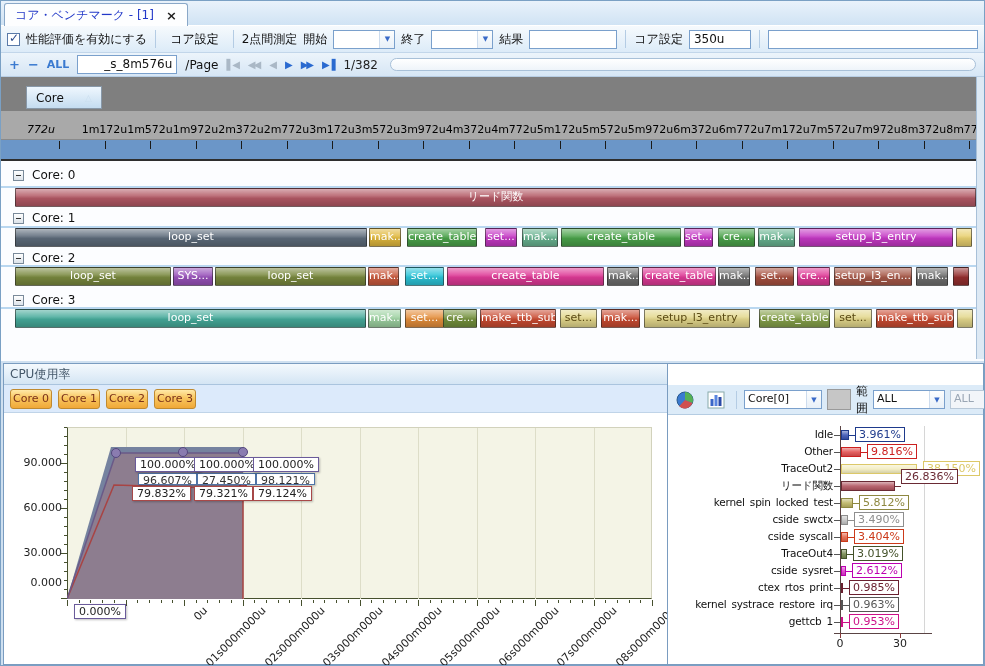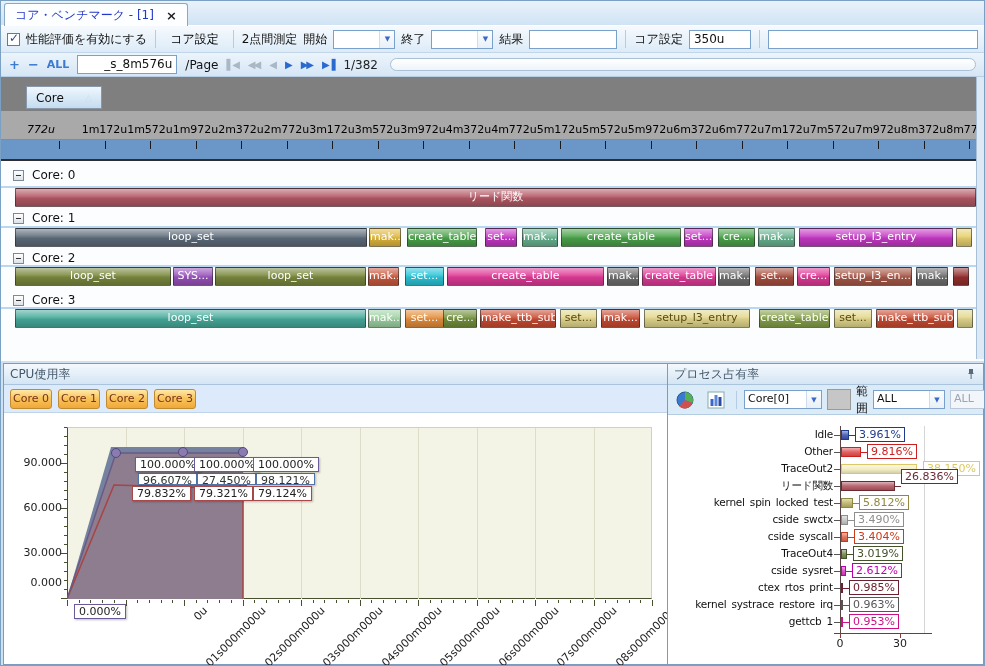--- a/index.html
+++ b/index.html
@@ -423,27 +423,20 @@
       <div class="xlab" style="right: 359px;">04s000m000u</div>
       <div class="xlab" style="right: 300.5px;">05s000m000u</div>
       <div class="xlab" style="right: 242px;">06s000m000u</div>
       <div class="xlab" style="right: 183.5px;">07s000m000u</div>
       <div class="xlab" style="right: 125px;">08s000m000u</div>
       <div class="xlab" style="right: 66.5px;">09s000m000u</div>
       <div class="xlab" style="right: 8px;">10s000m000u</div>
     </section>
 
   <section class="panel" id="proc-panel">
-    <div class="phead">
-      <span>プロセス占有率</span>
-      <svg width="12" height="12" viewBox="0 0 12 12">
-          <path d="M4 1h4v4l1 1H3l1-1z" fill="#5a6a7a"></path>
-          <rect x="5.6" y="6" width="1" height="5" fill="#5a6a7a"></rect>
-        </svg>
-    </div>
     <div class="ptool">
       <span class="iconbtn">
         <svg width="20" height="20" viewBox="0 0 20 20">
           <circle cx="10" cy="10" r="8" fill="#3a7ad0" stroke="#28588c"></circle>
           <path d="M10 10 L10 2 A8 8 0 0 1 17.4 13 Z" fill="#55b055"></path>
           <path d="M10 10 L17.4 13 A8 8 0 0 1 4.2 16.2 Z" fill="#d05050"></path>
         </svg>
       </span>
       <span class="iconbtn">
         <svg width="20" height="20" viewBox="0 0 20 20">

